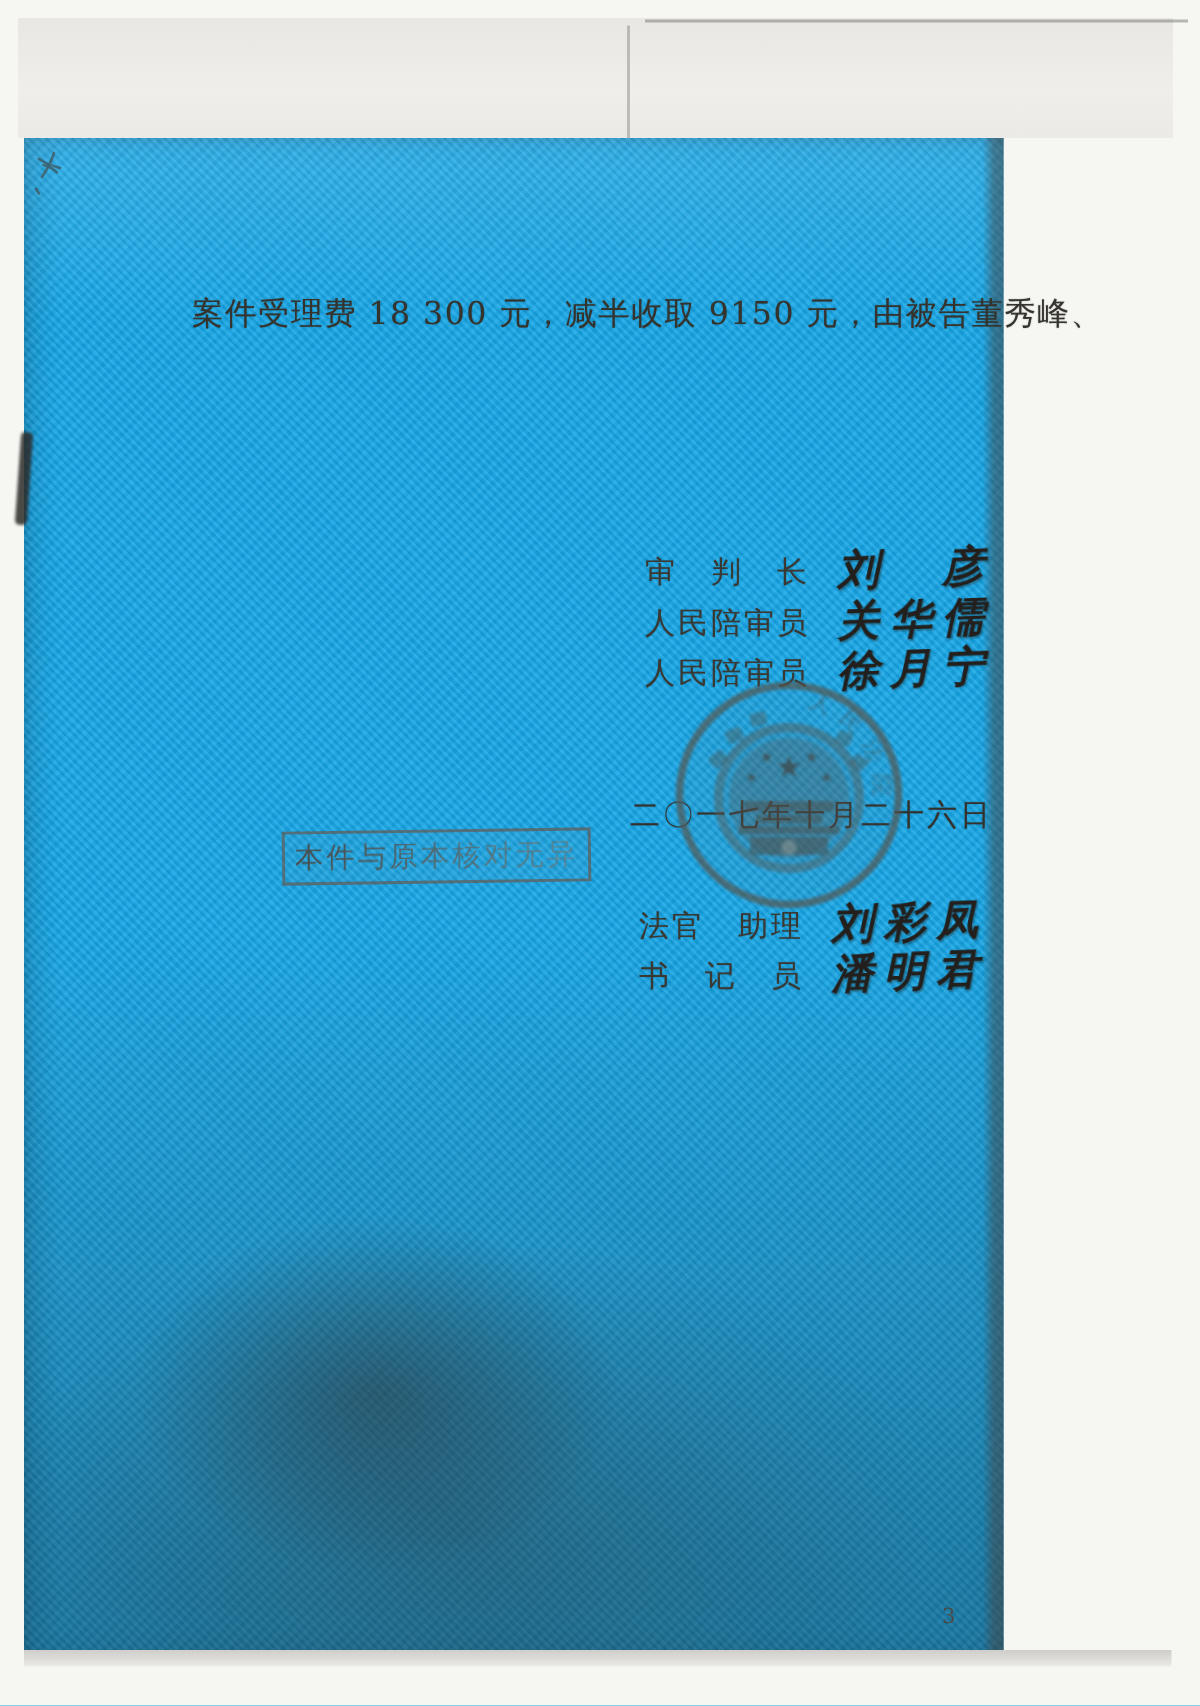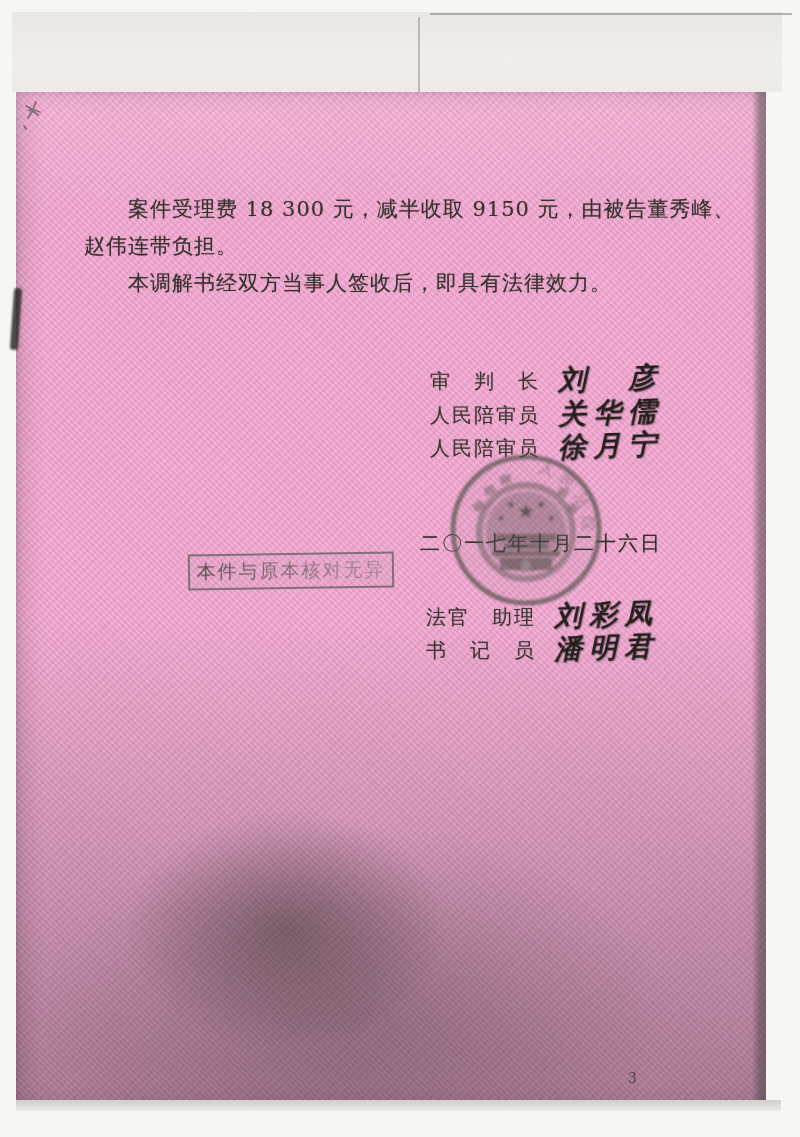--- a/index.html
+++ b/index.html
@@ -19,22 +19,22 @@
     position:absolute;left:430px;top:13px;width:362px;height:2px;
     background:rgba(118,116,113,.5);
   }
   .artifact-vline{
     position:absolute;left:418px;top:17px;width:2px;height:78px;
     background:rgba(130,128,125,.45);
   }
 
   
   .page{
-    position:absolute;left:16px;top:92px;width:750px;height:1008px;
-    background:#f9a8d4;
+    position:absolute;left:16px;top:92px;width:653px;height:1008px;
+    background:#0ea5e9;
     box-shadow:inset 0 0 22px rgba(0,0,0,.14), inset 2px 2px 4px rgba(0,0,0,.10);
   }
   .page::before{ 
     content:"";position:absolute;inset:0;pointer-events:none;
     background:
       repeating-linear-gradient(45deg, rgba(255,255,255,.07) 0 2px, rgba(0,0,0,.05) 2px 4px),
       repeating-linear-gradient(-45deg, rgba(255,255,255,.04) 0 3px, rgba(0,0,0,.04) 3px 6px);
   }
   .grain{position:absolute;inset:0;width:100%;height:100%;pointer-events:none;opacity:.6;}
 
@@ -149,22 +149,20 @@
     <svg class="scribble" viewBox="0 0 46 46" xmlns="http://www.w3.org/2000/svg">
       <g stroke="#45433f" stroke-width="1.8" fill="none" stroke-linecap="round" opacity=".8">
         <path d="M10 10 q6 4 14 6"></path>
         <path d="M20 6 q-3 9 -8 16"></path>
         <path d="M13 14 q5 1 9 5"></path>
         <path d="M8 30 l2 3"></path>
       </g>
     </svg>
 
     <div class="doc-text" style="left:112px;top:104px;">案件受理费 18 300 元，减半收取 9150 元，由被告董秀峰、</div>
-    <div class="doc-text" style="left:68px;top:141px;">赵伟连带负担。</div>
-    <div class="doc-text" style="left:112px;top:178px;">本调解书经双方当事人签收后，即具有法律效力。</div>
 
     <div class="sig-row" style="left:414px;top:268px;">
       <span class="role">审　判　长</span>
       <span class="handname">刘　彦</span>
     </div>
     <div class="sig-row" style="left:414px;top:302px;">
       <span class="role">人民陪审员</span>
       <span class="handname">关华儒</span>
     </div>
     <div class="sig-row" style="left:414px;top:335px;">

